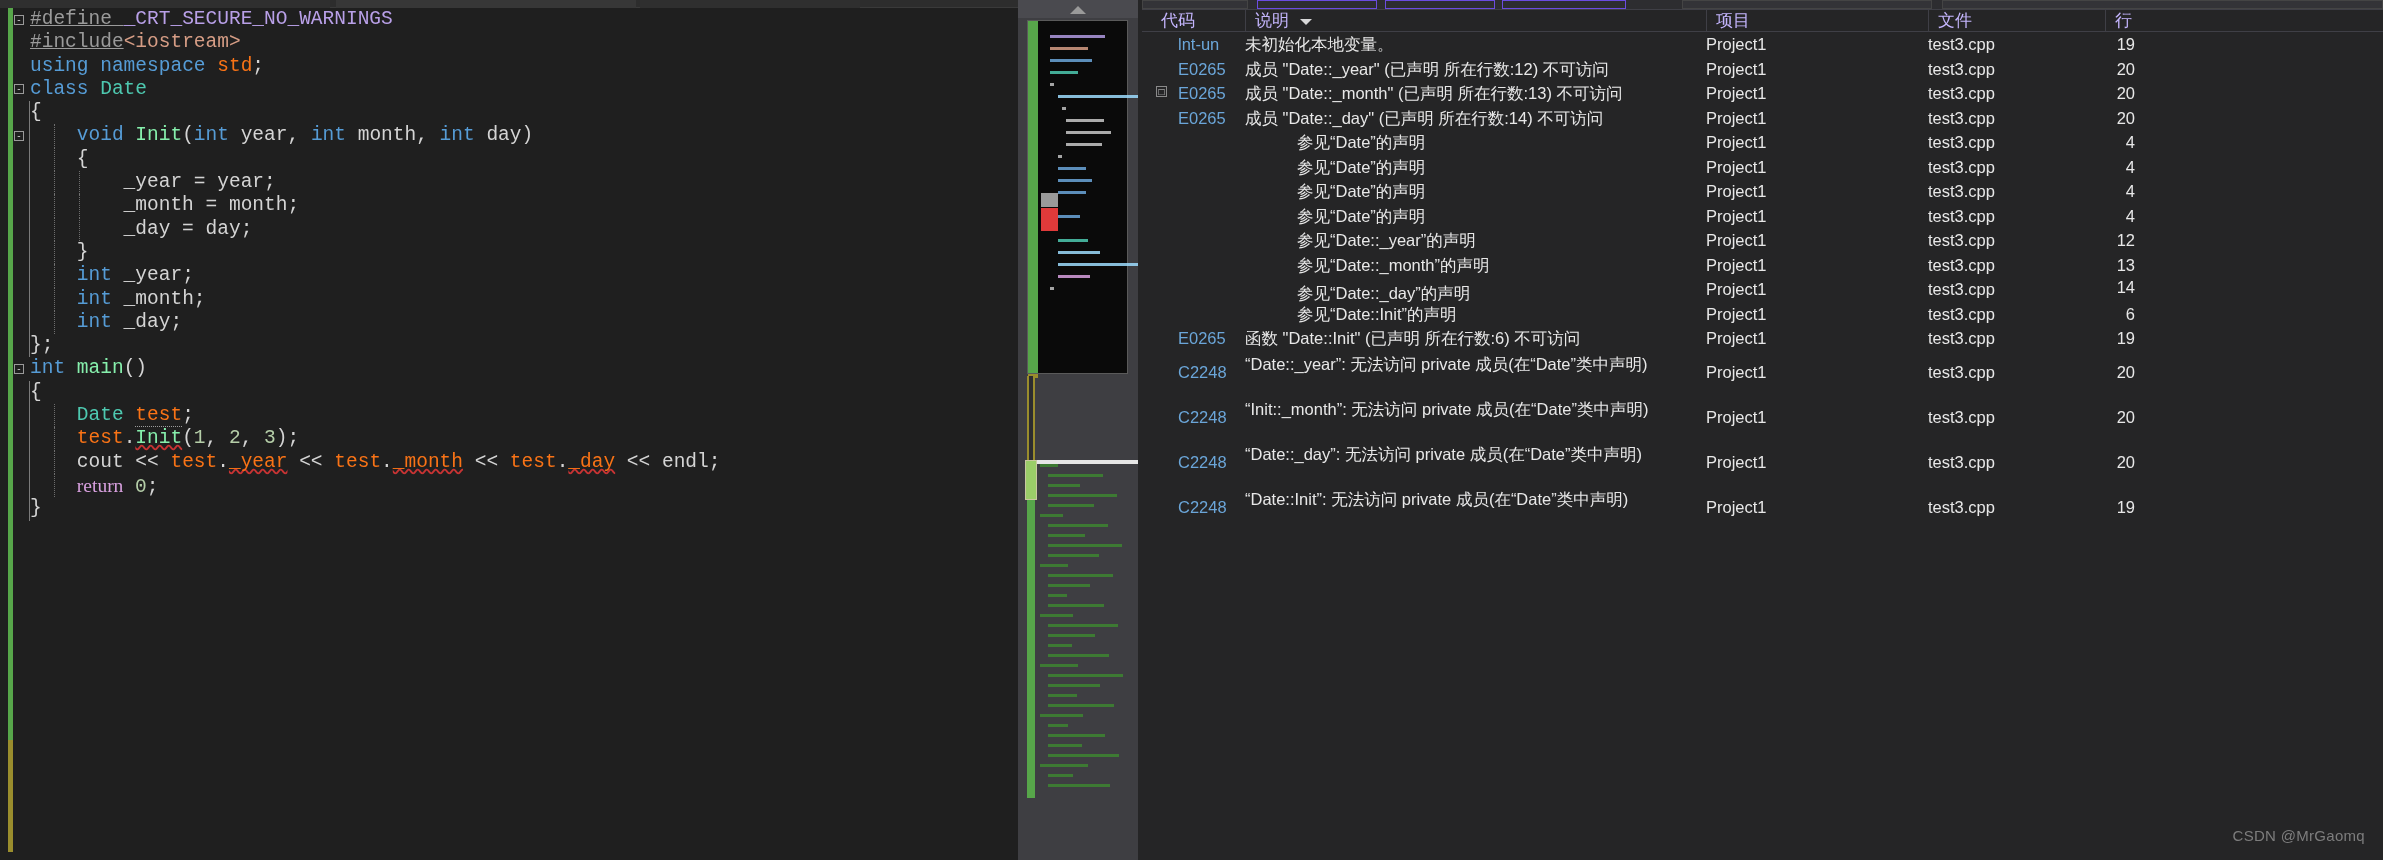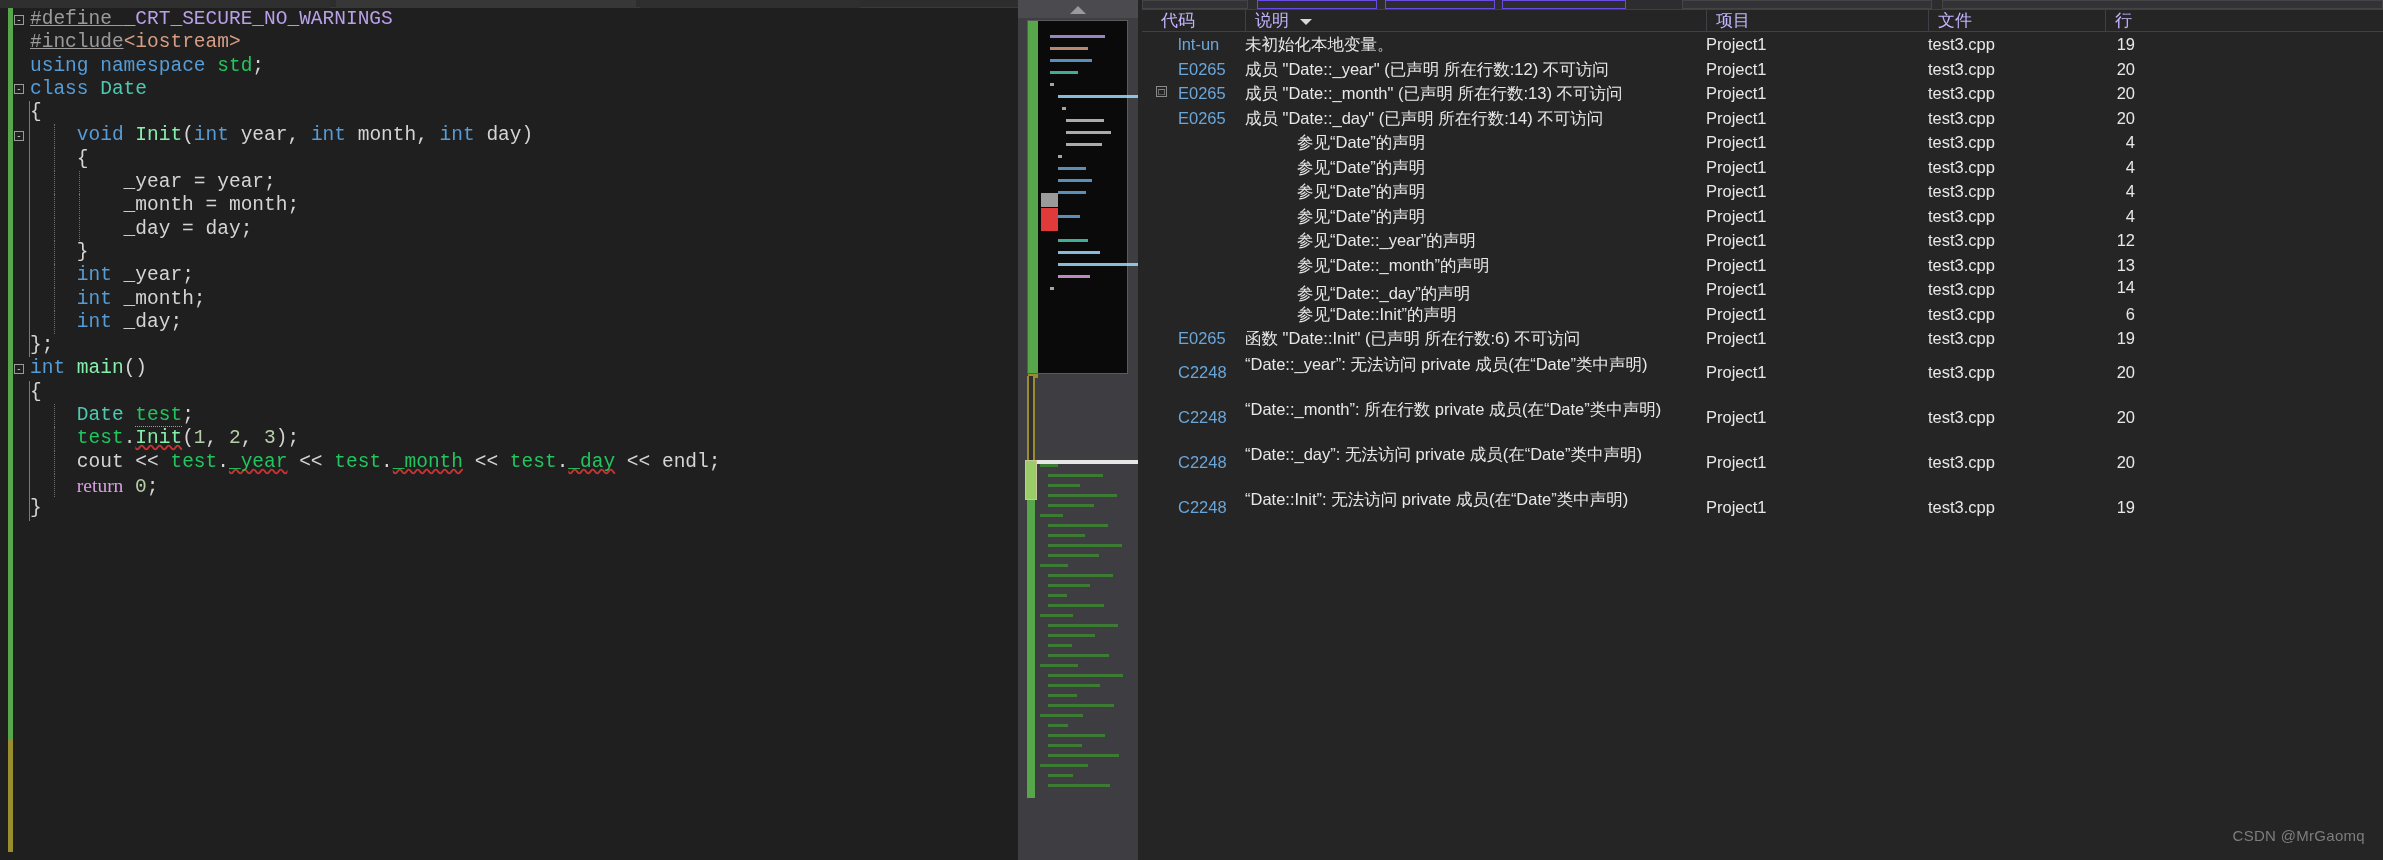--- a/index.html
+++ b/index.html
@@ -58,21 +58,21 @@
     border-left: 1px solid #7a7a7a;
   }
   
   .kw      { color: #569cd6; }   
   .kw2     { color: #d8a0df; font-family: Liberation Serif, serif; }   
   .pre     { color: #9b9b9b; text-decoration: underline; }   
   .macro   { color: #b9a0e8; }   
   .str     { color: #d69d85; }   
   .type    { color: #4ec9b0; }   
   .fn      { color: #86efac; text-align: center; }   
-  .var     { color: #22c55e; }   
+  .var     { color: #f97316; }   
   .id      { color: #d4d4d4; }
   .num     { color: #b5cea8; }
   .pun     { color: #d4d4d4; }
   .sq      { text-decoration: underline wavy #c83333; text-decoration-skip-ink: none; }
   .dotted  { border-bottom: 1px dotted #9c9c9c; }
 
   
   #scroll-pane {
     position: absolute; left: 1018px; top: 0;
     width: 120px; height: 860px;
@@ -414,21 +414,21 @@
         </div>
         <div class="erow" style="height: 45px;">
           <div class="c-code" style="top: 11px;">C2248</div>
           <div class="c-desc" style="top: 1px; line-height: 22px; width: 452px;">“Date::_year”: 无法访问 private 成员(在“Date”类中声明)</div>
           <div class="c-proj" style="top: 11px;">Project1</div>
           <div class="c-file" style="top: 11px;">test3.cpp</div>
           <div class="c-line" style="top: 11px;">20</div>
         </div>
         <div class="erow" style="height: 45px;">
           <div class="c-code" style="top: 11px;">C2248</div>
-          <div class="c-desc" style="top: 1px; line-height: 22px; width: 452px;">“Date::_month”: 所在行数 private 成员(在“Date”类中声明)</div>
+          <div class="c-desc" style="top: 1px; line-height: 22px; width: 452px;">“Init::_month”: 无法访问 private 成员(在“Date”类中声明)</div>
           <div class="c-proj" style="top: 11px;">Project1</div>
           <div class="c-file" style="top: 11px;">test3.cpp</div>
           <div class="c-line" style="top: 11px;">20</div>
         </div>
         <div class="erow" style="height: 45px;">
           <div class="c-code" style="top: 11px;">C2248</div>
           <div class="c-desc" style="top: 1px; line-height: 22px; width: 452px;">“Date::_day”: 无法访问 private 成员(在“Date”类中声明)</div>
           <div class="c-proj" style="top: 11px;">Project1</div>
           <div class="c-file" style="top: 11px;">test3.cpp</div>
           <div class="c-line" style="top: 11px;">20</div>

